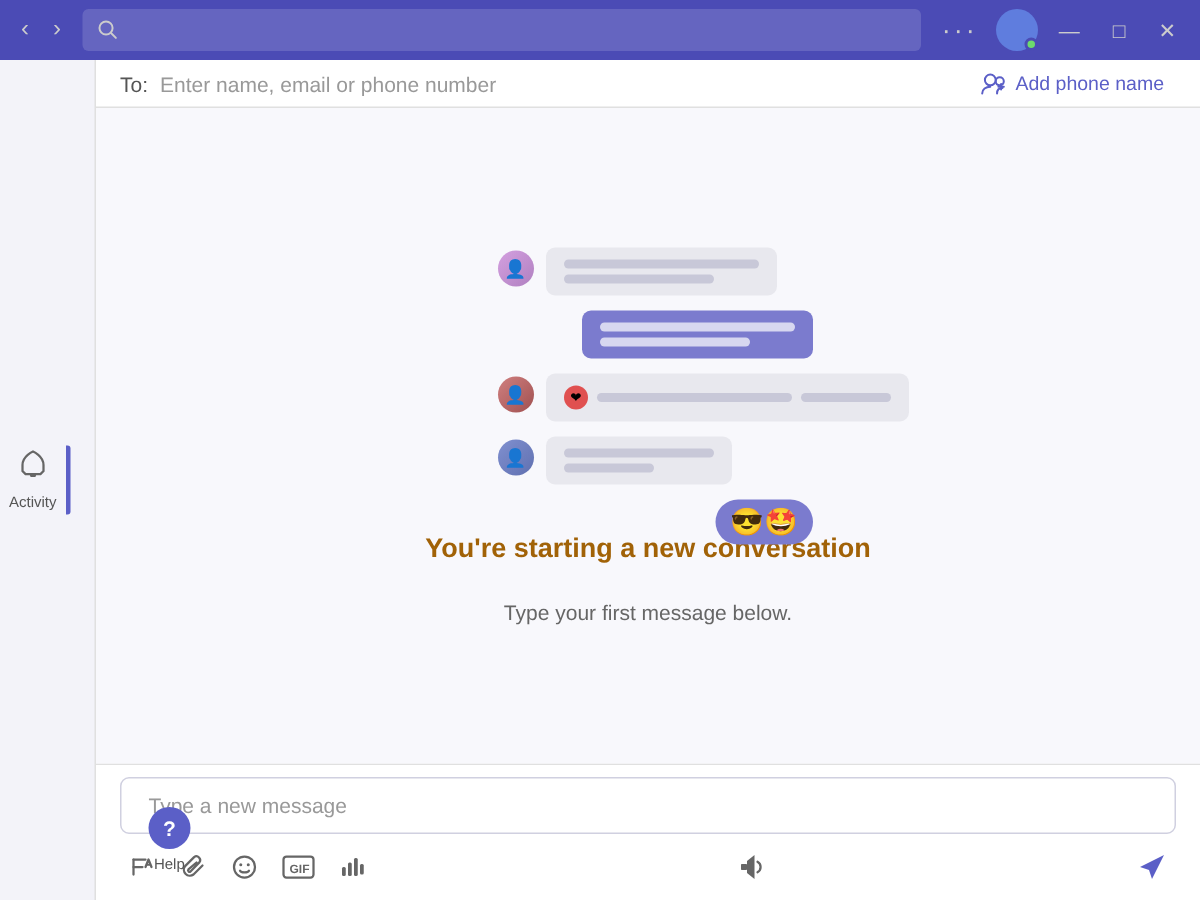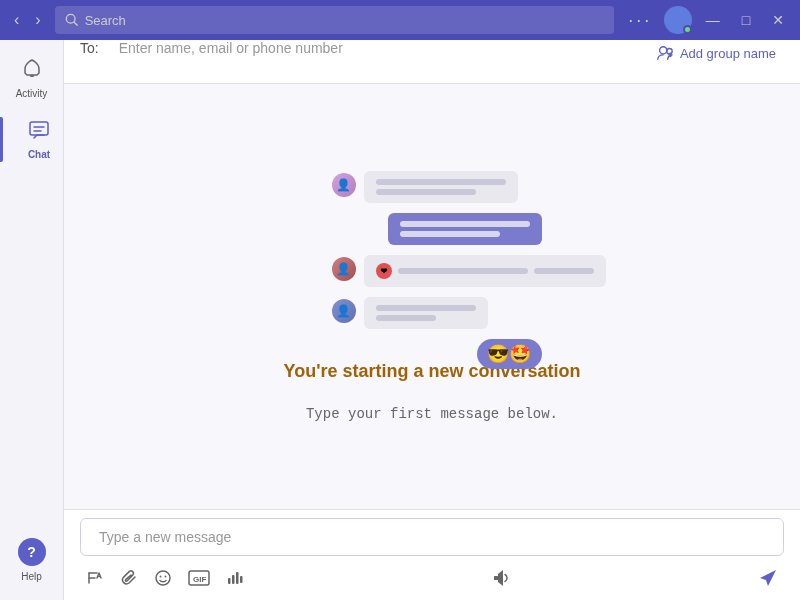--- a/index.html
+++ b/index.html
@@ -105,21 +105,20 @@
       flex: 1;
       display: flex;
       overflow: hidden;
     }
 
     
     .sidebar {
       width: 64px;
       background: #f3f3f9;
       display: flex;
-      flex-direction: column;
       align-items: center;
       padding: 8px 0;
       border-right: 1px solid #e0e0e0;
       flex-shrink: 0;
     }
     .sidebar-item {
       display: flex;
       flex-direction: column;
       align-items: center;
       gap: 3px;
@@ -175,26 +174,26 @@
     .main-content {
       flex: 1;
       display: flex;
       flex-direction: column;
       background: #fff;
       overflow: hidden;
     }
 
     
     .to-bar {
-      height: 44px;
-      display: flex;
-      align-items: flex-start;
+      height: 32px;
+      display: flex;
+      align-items: center;
       padding: 0 16px;
       border-bottom: 1px solid #e0e0e0;
-      gap: 20px;
+      gap: 8px;
       flex-shrink: 0;
     }
     .to-label {
       color: #555;
       font-size: 14px;
       font-weight: 500;
     }
     .to-input {
       flex: 1;
       border: none;
@@ -280,21 +279,20 @@
       font-size: 18px;
       font-weight: 700;
       color: #a16207;
       margin-bottom: 24px;
       text-align: center;
     }
     .conv-subtitle {
       font-size: 14px;
       color: #666;
       text-align: center;
-      font-family: Liberation Mono, monospace;
     }
 
     
     .message-input-area {
       border-top: 1px solid #e0e0e0;
       padding: 8px 16px;
       background: #fff;
       flex-shrink: 0;
     }
     .message-box {
@@ -341,21 +339,20 @@
 <div class="title-bar">
   <div class="title-bar-nav">
     <button class="nav-btn">‹</button>
     <button class="nav-btn">›</button>
   </div>
   <div class="search-bar">
     <svg width="14" height="14" viewBox="0 0 16 16" fill="none">
       <circle cx="6.5" cy="6.5" r="5" stroke="#ccc" stroke-width="1.5"></circle>
       <line x1="10.5" y1="10.5" x2="14" y2="14" stroke="#ccc" stroke-width="1.5" stroke-linecap="round"></line>
     </svg>
-    <input type="text" placeholder="Search" style="">
   </div>
   <div class="title-bar-actions">
     <button class="ellipsis-btn">···</button>
     <div class="avatar-circle">
       <div class="online-dot"></div>
     </div>
     <button class="win-btn">—</button>
     <button class="win-btn">□</button>
     <button class="win-btn close">✕</button>
   </div>
@@ -403,21 +400,21 @@
       <input type="text" class="to-input" placeholder="Enter name, email or phone number" style="">
       <button class="add-group-btn">
         <svg width="18" height="18" viewBox="0 0 20 20" fill="none">
           <circle cx="8" cy="7" r="4" stroke="#5b5fc7" stroke-width="1.5"></circle>
           <path d="M2 17c0-3 2.7-5 6-5" stroke="#5b5fc7" stroke-width="1.5" stroke-linecap="round"></path>
           <circle cx="15" cy="8" r="3" stroke="#5b5fc7" stroke-width="1.5"></circle>
           <path d="M13 17c0-2.5 1.5-4 4-4" stroke="#5b5fc7" stroke-width="1.5" stroke-linecap="round"></path>
           <line x1="14" y1="12" x2="18" y2="12" stroke="#5b5fc7" stroke-width="1.5" stroke-linecap="round"></line>
           <line x1="16" y1="10" x2="16" y2="14" stroke="#5b5fc7" stroke-width="1.5" stroke-linecap="round"></line>
         </svg>
-        <span>Add group name</span>
+        <span>Add phone name</span>
       </button>
     </div>
 
     <div class="conversation-area">
 
       <div class="chat-illustration">
 
         <div class="bubble-row" style="margin-left:20px;">
           <div class="mini-avatar av1" style="background:linear-gradient(135deg,#d4a0e0,#b080c0); display:flex;align-items:center;justify-content:center;font-size:12px;">👤</div>
           <div class="bubble-lines">

